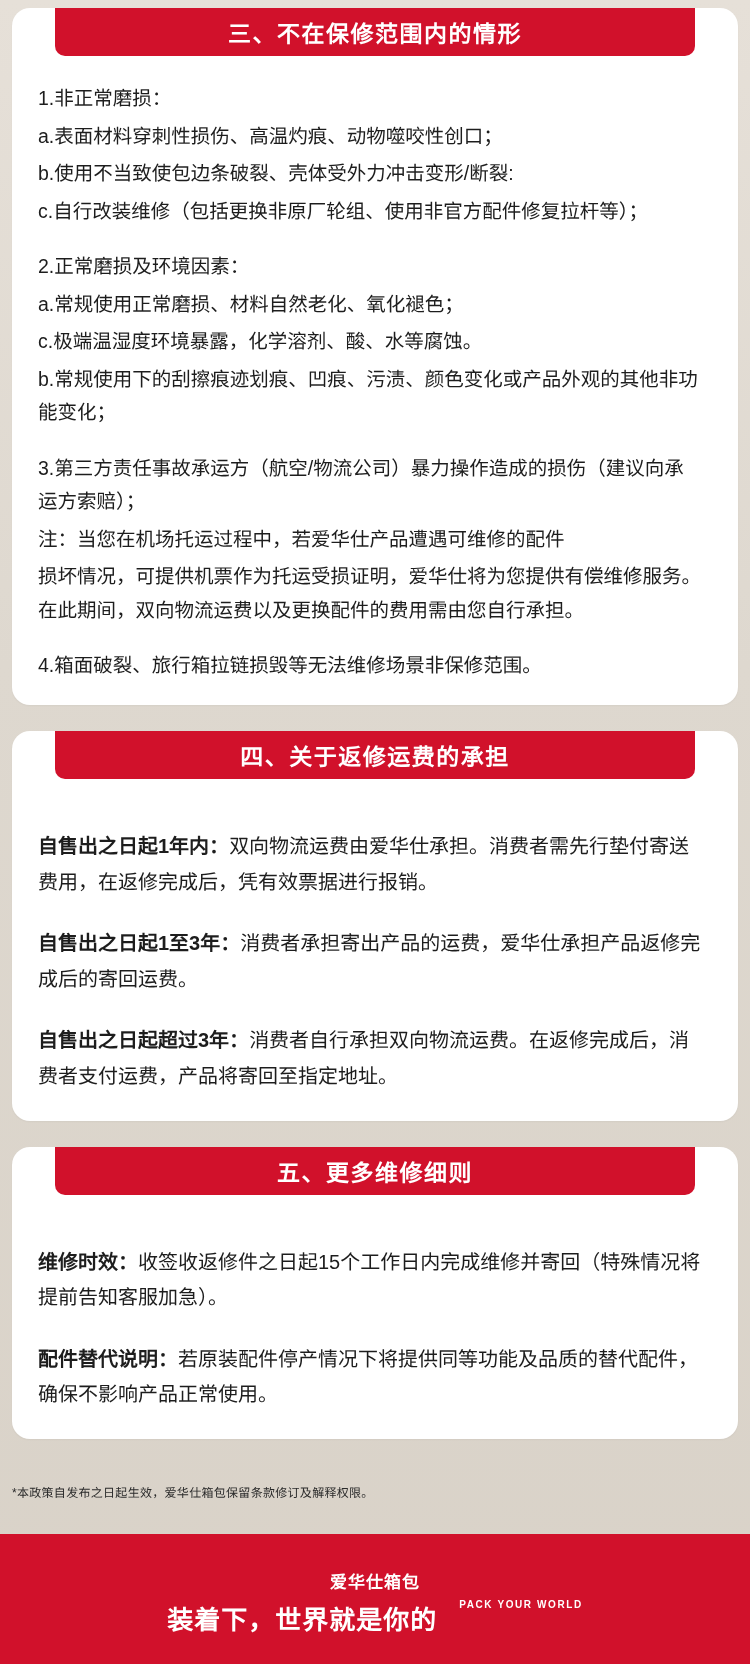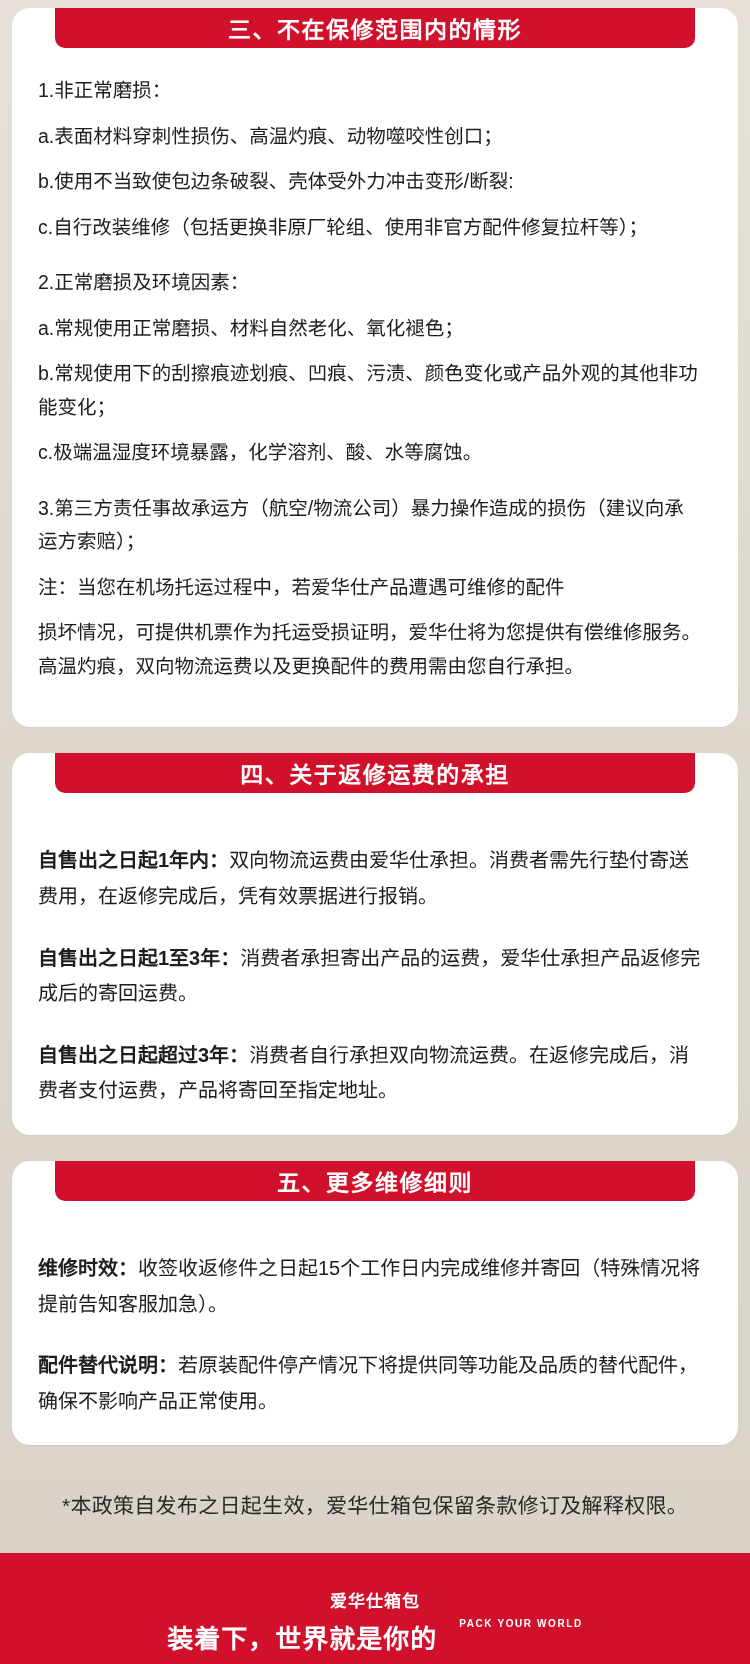--- a/index.html
+++ b/index.html
@@ -25,21 +25,21 @@
   .card {
     position: relative;
     background: #ffffff;
     border-radius: 18px;
     margin-bottom: 26px;
     padding: 0 0 22px 0;
     box-shadow: 0 1px 2px rgba(0,0,0,0.04);
   }
   .card-header {
     position: relative;
-    height: 40px;
+    height: 48px;
     margin: 0 auto;
     width: 640px;
     background: #d1112b;
     border-bottom-left-radius: 10px;
     border-bottom-right-radius: 10px;
     display: flex;
     align-items: center;
     justify-content: center;
     transform: translateY(-0px);
   }
@@ -52,21 +52,21 @@
   .card-body {
     padding: 26px 36px 0 26px;
     font-size: 19.5px;
     line-height: 1.72;
     color: #1d1d1d;
   }
   .para {
     margin: 0 0 0 0;
   }
   .para + .para {
-    margin-top: 12px;
+    margin-top: 4px;
   }
   .blank {
     height: 22px;
   }
   .lbl {
     font-weight: bold;
     text-align: center;
   }
   .sec4 .card-body,
   .sec5 .card-body {
@@ -74,22 +74,22 @@
     font-size: 20px;
     line-height: 1.78;
   }
   .block {
     margin-bottom: 26px;
   }
   .block:last-child {
     margin-bottom: 4px;
   }
   .footnote {
-    text-align: center;
-    font-size: 21px;
+    text-align: left;
+    font-size: 12px;
     color: #2a2a2a;
     margin: 44px 0 34px 0;
     letter-spacing: 0.3px;
   }
   .footer {
     position: relative;
     left: -12px;
     width: 750px;
     background: #d1112b;
     padding: 34px 0 30px 0;
@@ -129,27 +129,28 @@
       <span class="title">三、不在保修范围内的情形</span>
     </div>
     <div class="card-body">
       <p class="para">1.非正常磨损：</p>
       <p class="para">a.表面材料穿刺性损伤、高温灼痕、动物噬咬性创口；</p>
       <p class="para">b.使用不当致使包边条破裂、壳体受外力冲击变形/断裂:</p>
       <p class="para">c.自行改装维修（包括更换非原厂轮组、使用非官方配件修复拉杆等）；</p>
       <div class="blank"></div>
       <p class="para">2.正常磨损及环境因素：</p>
       <p class="para">a.常规使用正常磨损、材料自然老化、氧化褪色；</p>
+      <p class="para">c.极端温湿度环境暴露，化学溶剂、酸、水等腐蚀。</p>
       <p class="para">b.常规使用下的刮擦痕迹划痕、凹痕、污渍、颜色变化或产品外观的其他非功能变化；</p>
-      <p class="para">c.极端温湿度环境暴露，化学溶剂、酸、水等腐蚀。</p>
       <div class="blank"></div>
       <p class="para">3.第三方责任事故承运方（航空/物流公司）暴力操作造成的损伤（建议向承运方索赔）；</p>
       <p class="para">注：当您在机场托运过程中，若爱华仕产品遭遇可维修的配件</p>
-      <p class="para">损坏情况，可提供机票作为托运受损证明，爱华仕将为您提供有偿维修服务。高温灼痕，双向物流运费以及更换配件的费用需由您自行承担。</p>
+      <p class="para">损坏情况，可提供机票作为托运受损证明，爱华仕将为您提供有偿维修服务。在此期间，双向物流运费以及更换配件的费用需由您自行承担。</p>
       <div class="blank"></div>
+      <p class="para">4.箱面破裂、旅行箱拉链损毁等无法维修场景非保修范围。</p>
     </div>
   </div>
 
   <div class="card sec4">
     <div class="card-header">
       <span class="title">四、关于返修运费的承担</span>
     </div>
     <div class="card-body">
       <p class="block">
         <span class="lbl">自售出之日起1年内：</span><span>双向物流运费由爱华仕承担。消费者需先行垫付寄送费用，在返修完成后，凭有效票据进行报销。</span>

